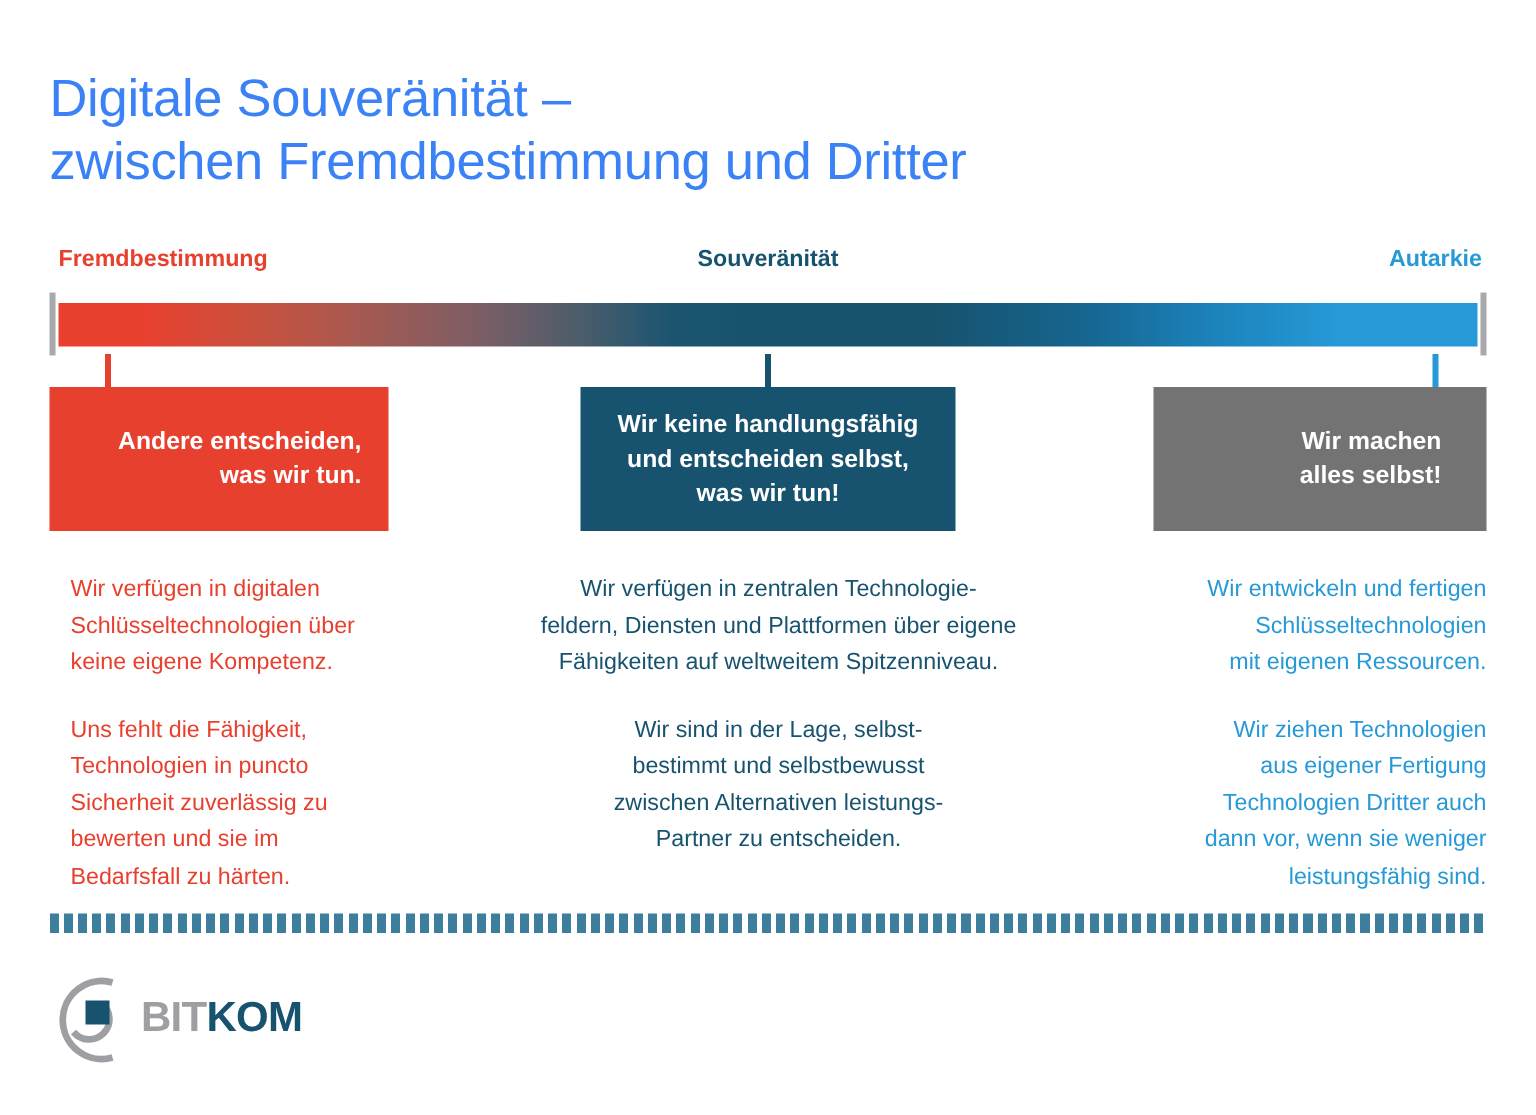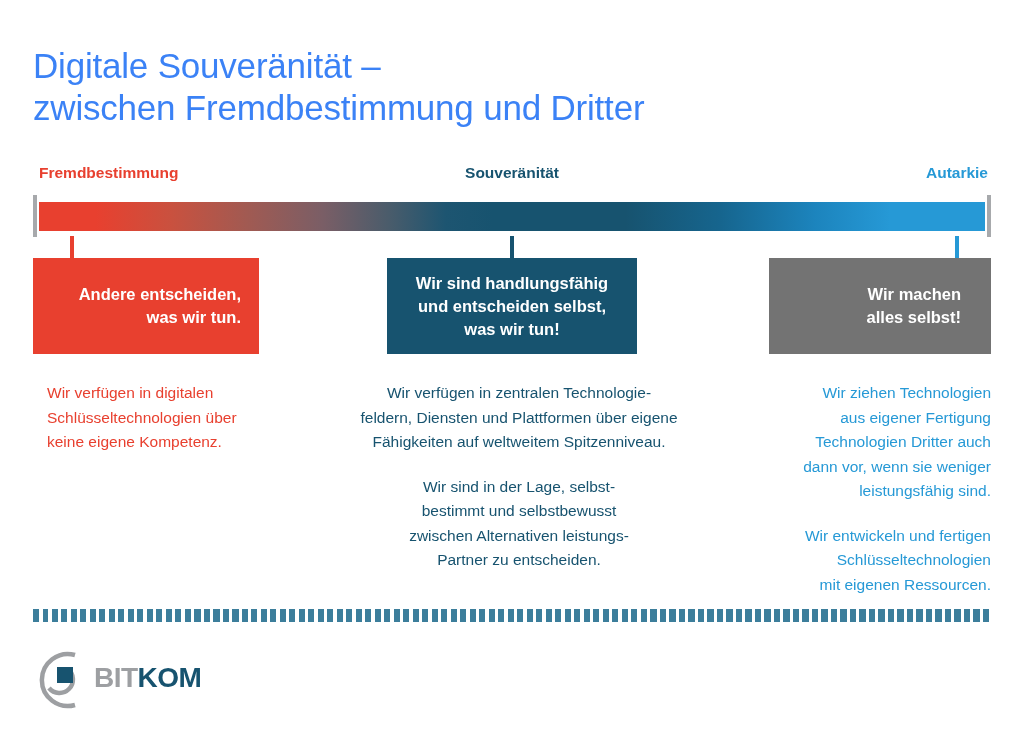--- a/index.html
+++ b/index.html
@@ -254,69 +254,76 @@
 
   <div class="boxes">
     <div class="box b1">
       <span class="txt">
         <span class="l">Andere entscheiden,</span>
         <span class="l">was wir tun.</span>
       </span>
     </div>
     <div class="box b2">
       <span class="txt">
-        <span class="l">Wir sind handlungsfähig</span>
+        <span class="l">Wir keine handlungsfähig</span>
         <span class="l">und entscheiden selbst,</span>
         <span class="l">was wir tun!</span>
       </span>
     </div>
     <div class="box b3">
       <span class="txt">
         <span class="l">Wir machen</span>
         <span class="l">alles selbst!</span>
       </span>
     </div>
   </div>
 
   <div class="cols">
 
     <div class="col c1">
       <p>
         <span class="l">Wir verfügen in digitalen</span>
         <span class="l">Schlüsseltechnologien über</span>
         <span class="l">keine eigene Kompetenz.</span>
       </p>
+      <p>
+        <span class="l">Uns fehlt die Fähigkeit,</span>
+        <span class="l">Technologien in puncto</span>
+        <span class="l">Sicherheit zuverlässig zu</span>
+        <span class="l">bewerten und sie im</span>
+        <span class="l">Bedarfsfall zu härten.</span>
+      </p>
     </div>
 
     <div class="col c2">
       <p>
         <span class="l">Wir verfügen in zentralen Technologie-</span>
         <span class="l">feldern, Diensten und Plattformen über eigene</span>
         <span class="l">Fähigkeiten auf weltweitem Spitzenniveau.</span>
       </p>
       <p>
         <span class="l">Wir sind in der Lage, selbst-</span>
         <span class="l">bestimmt und selbstbewusst</span>
         <span class="l">zwischen Alternativen leistungs-</span>
         <span class="l">Partner zu entscheiden.</span>
       </p>
     </div>
 
     <div class="col c3">
+      <p>
+        <span class="l">Wir entwickeln und fertigen</span>
+        <span class="l">Schlüsseltechnologien</span>
+        <span class="l">mit eigenen Ressourcen.</span>
+      </p>
       <p>
         <span class="l">Wir ziehen Technologien</span>
         <span class="l">aus eigener Fertigung</span>
         <span class="l">Technologien Dritter auch</span>
         <span class="l">dann vor, wenn sie weniger</span>
         <span class="l">leistungsfähig sind.</span>
-      </p>
-      <p>
-        <span class="l">Wir entwickeln und fertigen</span>
-        <span class="l">Schlüsseltechnologien</span>
-        <span class="l">mit eigenen Ressourcen.</span>
       </p>
     </div>
 
   </div>
 
   <div class="divider"></div>
 
   <div class="logo">
     <svg width="64" height="70" viewBox="0 0 64 70">
       <path d="M45 10 A26 26 0 1 0 45 60" fill="none" stroke="#9D9FA2" stroke-width="4.5" stroke-linecap="butt"></path>

